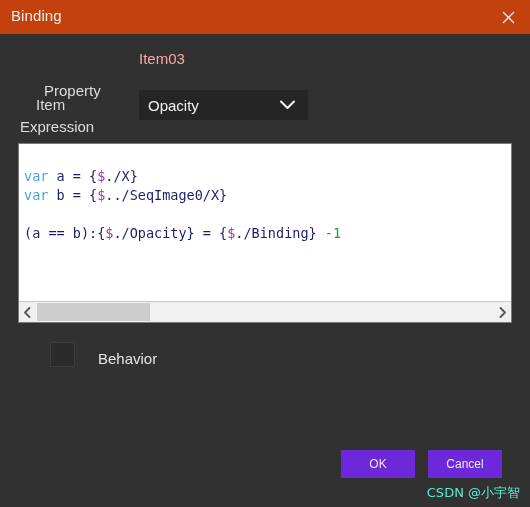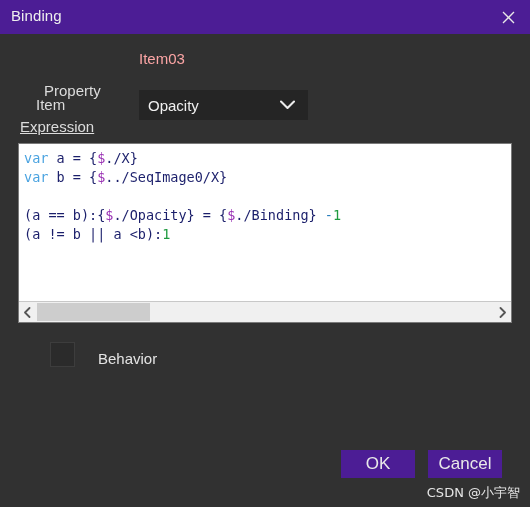--- a/index.html
+++ b/index.html
@@ -14,21 +14,21 @@
     overflow: hidden;
     font-family: "Liberation Sans", sans-serif;
     color: #e8e8e8;
   }
 
   
   #titlebar {
     position: absolute;
     left: 0; top: 0;
     width: 530px; height: 34px;
-    background: #4c1d95;
+    background: #c2410c;
     text-align: center;
   }
   #title-text {
     position: absolute;
     left: 11px; top: 7px;
     font-size: 15px;
     color: #eeeeee;
     letter-spacing: .1px;
   }
   #close-button {
@@ -72,38 +72,37 @@
     right: 12px; top: 50%;
     transform: translateY(-50%);
     line-height: 0;
   }
 
   #expression-label {
     position: absolute;
     left: 20px; top: 118px;
     font-size: 15px;
     color: #dcdcdc;
-    text-decoration: underline;
   }
 
   
   #code-editor {
     position: absolute;
     left: 18px; top: 143px;
     width: 494px; height: 180px;
     background: #ffffff;
     border: 1px solid #7a7a7a;
     box-sizing: border-box;
     overflow: hidden;
   }
   #code-area {
     position: absolute;
     left: 0; top: 0; right: 0;
     bottom: 22px;
-    padding: 5px 0 0 5px;
+    padding: 23px 0 0 5px;
     box-sizing: border-box;
     overflow: hidden;
     background: #ffffff;
   }
   .code-line {
     font-family: "DejaVu Sans Mono", "Liberation Mono", monospace;
     font-size: 13.5px;
     line-height: 19px;
     white-space: pre;
     color: #1b1f6b;
@@ -160,39 +159,39 @@
   #behavior-label {
     margin-left: 23px;
     font-size: 15px;
     color: #e4e4e4;
   }
 
   
   .dialog-button {
     position: absolute;
     height: 28px;
-    background: #4c1d95;
+    background: #6d28d9;
     color: #e9e9e9;
-    font-size: 17px;
+    font-size: 12px;
     display: flex;
     align-items: center;
     justify-content: center;
     cursor: pointer;
     border: none;
     font-family: "Liberation Sans", sans-serif;
   }
   #ok-button     { left: 341px; top: 450px; width: 74px; }
   #cancel-button { left: 428px; top: 450px; width: 74px; }
 
   
   #watermark {
     position: absolute;
     right: 10px; bottom: 5px;
     font-size: 13px;
-    color: #e5e5e5;
+    color: #5eead4;
     font-family: "DejaVu Sans", sans-serif;
   }
 </style>
 </head>
 <body>
 
 <div id="titlebar">
   <div id="title-text">Binding</div>
   <div id="close-button">
     <span>
@@ -218,21 +217,20 @@
 </div>
 
 <div id="expression-label">Expression</div>
 
 <div id="code-editor">
   <div id="code-area">
       <div class="code-line"><span class="tok-kw">var</span><span class="tok-def"> a = {</span><span class="tok-var">$</span><span class="tok-def">./X}</span></div>
       <div class="code-line"><span class="tok-kw">var</span><span class="tok-def"> b = {</span><span class="tok-var">$</span><span class="tok-def">../SeqImage0/X}</span></div>
       <div class="code-line">&nbsp;</div>
       <div class="code-line"><span class="tok-def">(a == b):{</span><span class="tok-var">$</span><span class="tok-def">./Opacity} = {</span><span class="tok-var">$</span><span class="tok-def">./Binding} </span><span class="tok-op">-</span><span class="tok-num">1</span></div>
-      <div class="code-line"><span class="tok-def">(a != b || a &lt;b):</span><span class="tok-num">1</span></div>
     </div>
   <div id="hscrollbar">
     <div class="sb-arrow" id="sb-arrow-left">
       <svg width="9" height="11" viewBox="0 0 9 11">
         <polyline points="6.5,1 2,5.5 6.5,10" fill="none" stroke="#555" stroke-width="1.8" stroke-linecap="round" stroke-linejoin="round"></polyline>
       </svg>
     </div>
     <div id="sb-thumb"></div>
     <div class="sb-arrow" id="sb-arrow-right">
       <svg width="9" height="11" viewBox="0 0 9 11">

